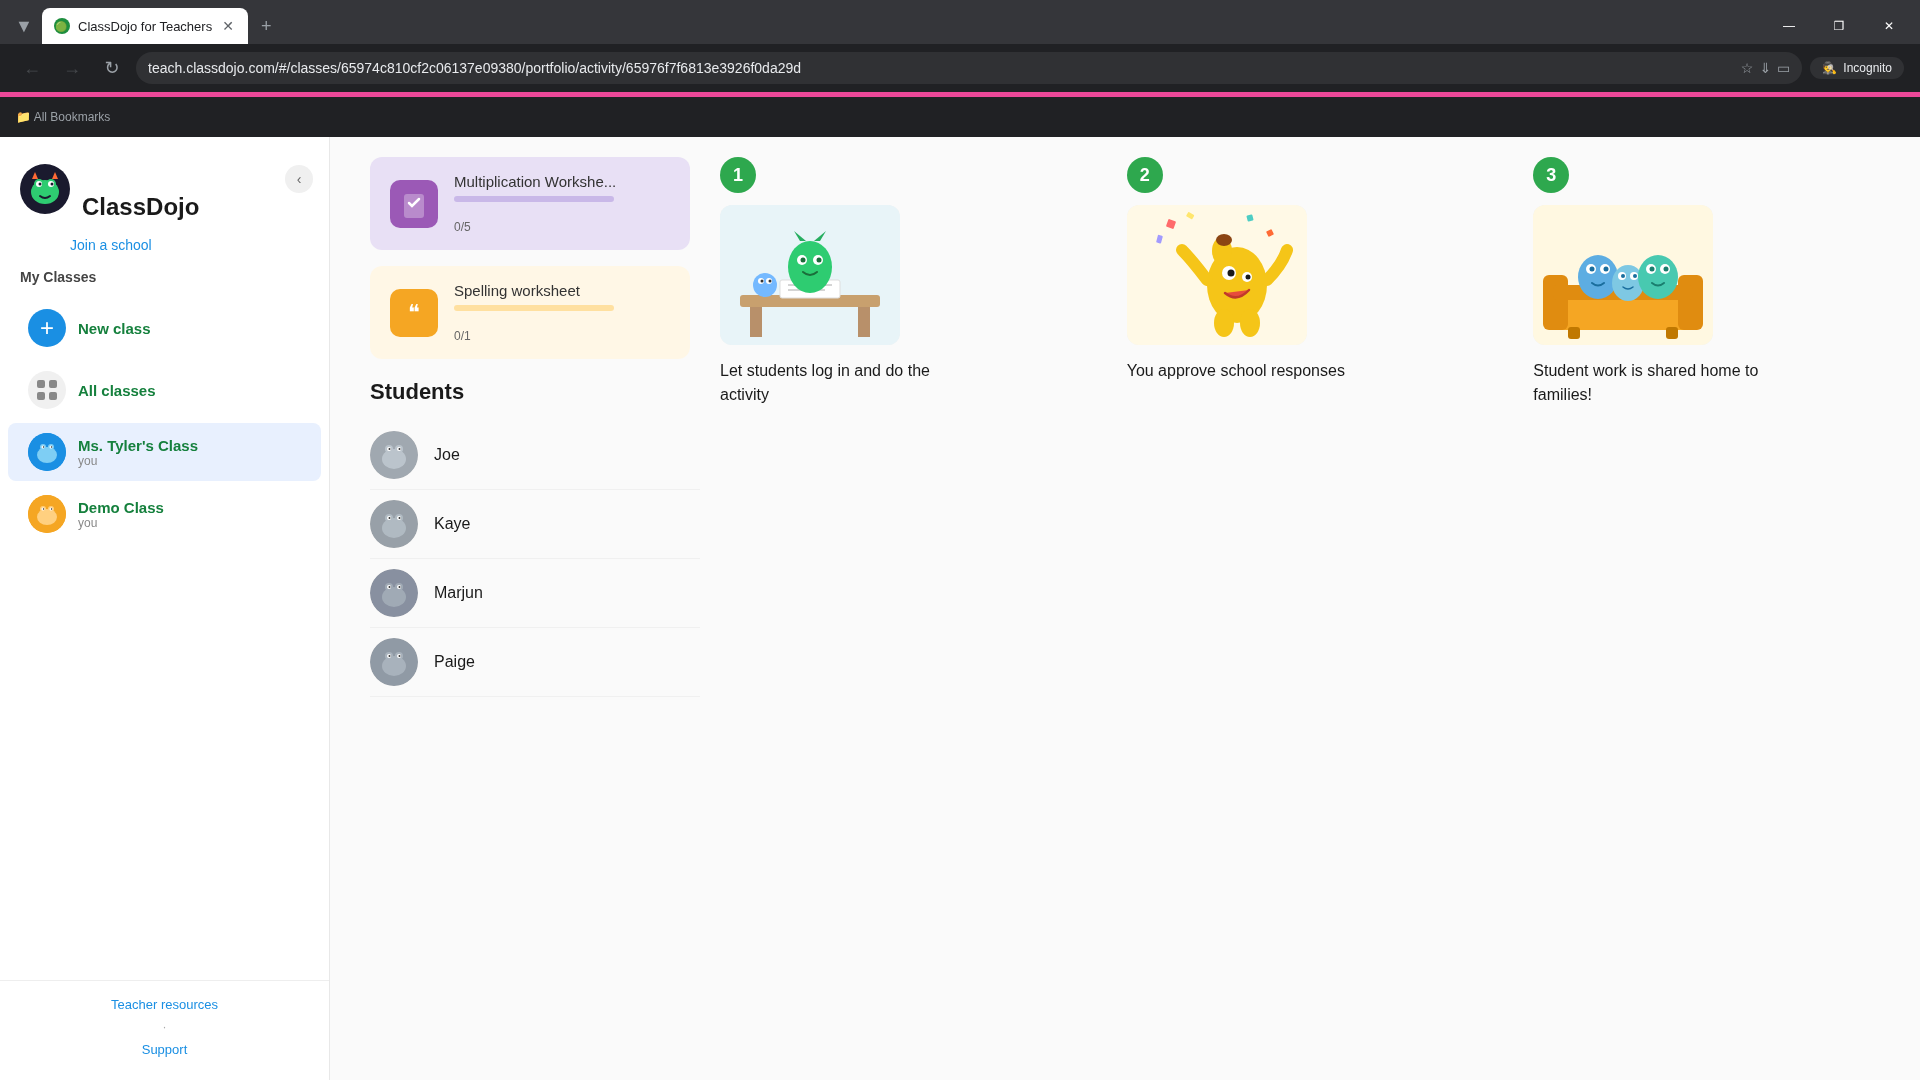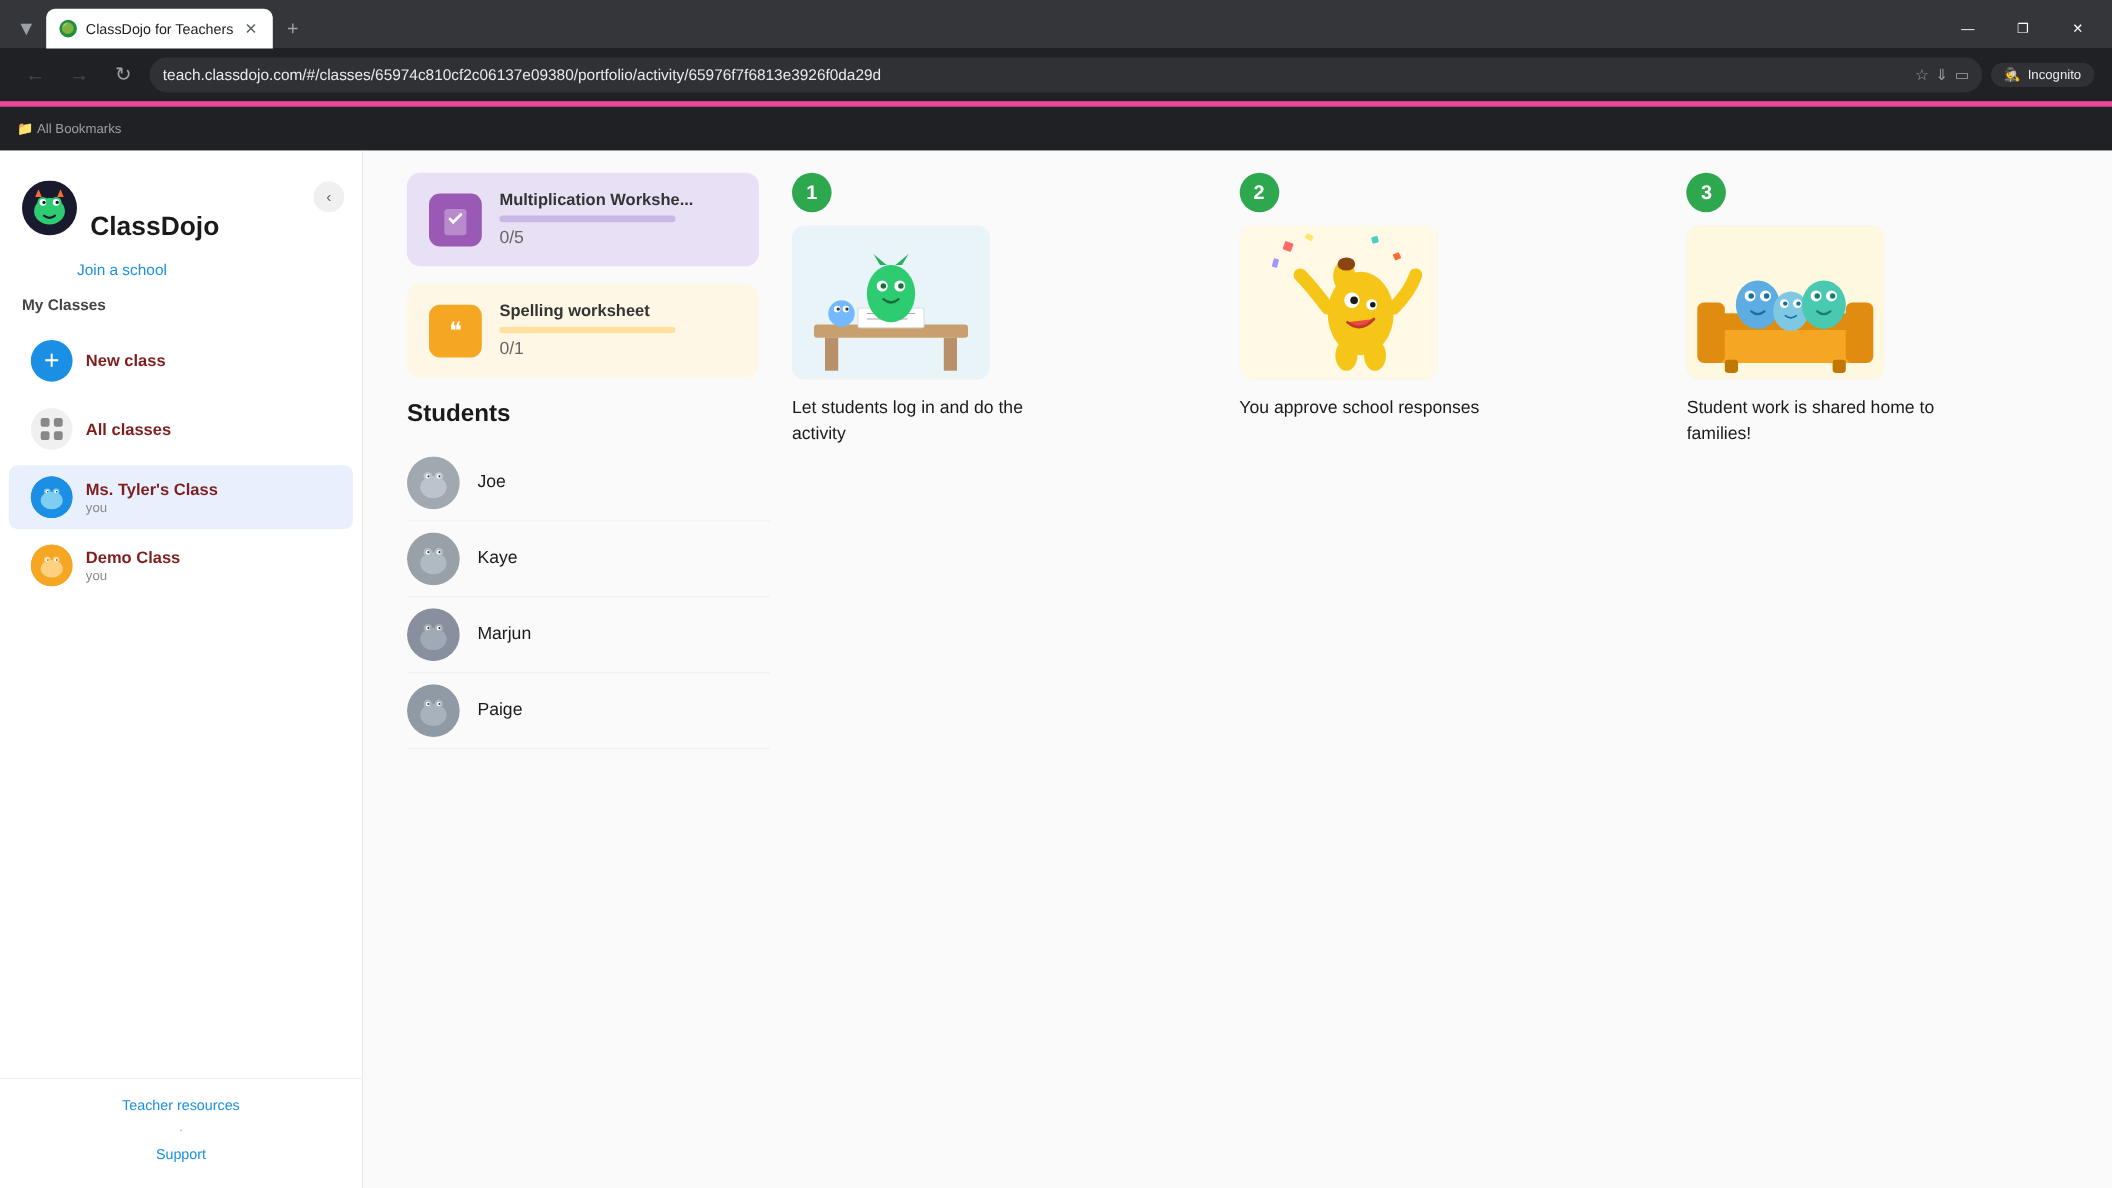--- a/index.html
+++ b/index.html
@@ -43,39 +43,39 @@
     .sidebar-collapse { position: absolute; top: 28px; right: 16px; width: 28px; height: 28px; border-radius: 50%; background: #f0f0f0; display: flex; align-items: center; justify-content: center; cursor: pointer; color: #666; font-size: 14px; }
 
     .sidebar-item { display: flex; align-items: center; gap: 12px; padding: 10px 20px; cursor: pointer; border-radius: 8px; margin: 2px 8px; }
     .sidebar-item.active { background: #e8f0fe; }
     .sidebar-item-icon { width: 38px; height: 38px; border-radius: 50%; display: flex; align-items: center; justify-content: center; font-size: 18px; flex-shrink: 0; }
     .new-class-icon { background: #1a8fe3; color: white; font-size: 24px; }
     .all-classes-icon { background: #f0f0f0; color: #555; }
     .class-icon-ms { background: #1a8fe3; border-radius: 50%; overflow: hidden; }
     .class-icon-demo { background: #f5a623; border-radius: 50%; overflow: hidden; }
     .sidebar-item-text { display: flex; flex-direction: column; }
-    .sidebar-item-name { font-size: 15px; font-weight: 600; color: #7f1d1d; }
+    .sidebar-item-name { font-size: 15px; font-weight: 600; color: #15803d; }
     .sidebar-item-sub { font-size: 12px; color: #888; }
 
     .sidebar-footer { margin-top: auto; padding: 16px 20px; display: flex; align-items: center; gap: 8px; border-top: 1px solid #eee; flex-direction: column; }
     .footer-link { font-size: 13px; color: #1a8fe3; cursor: pointer; text-decoration: none; }
     .footer-dot { color: #aaa; font-size: 12px; }
 
     
     .main { flex: 1; overflow-y: auto; padding: 20px 40px; background: #fafafa; }
 
     
     .activity-card { background: #e8e0f5; border-radius: 12px; padding: 16px 20px; margin-bottom: 16px; display: flex; align-items: center; gap: 16px; max-width: 320px; }
     .activity-icon { width: 48px; height: 48px; background: #9b59b6; border-radius: 10px; display: flex; align-items: center; justify-content: center; color: white; font-size: 22px; flex-shrink: 0; }
     .activity-info { flex: 1; }
-    .activity-title { font-size: 15px; font-weight: 700; color: #333; }
+    .activity-title { font-size: 15px; font-weight: 400; color: #333; }
     .activity-progress { margin-top: 6px; }
     .progress-bar-bg { background: #c9b8e8; border-radius: 4px; height: 6px; width: 160px; }
     .progress-bar-fill { background: #7c3aed; border-radius: 4px; height: 6px; }
-    .progress-text { font-size: 16px; color: #666; margin-top: 6px; }
+    .progress-text { font-size: 12px; color: #666; margin-top: 18px; }
 
     .activity-card2 { background: #fff7e6; border-radius: 12px; padding: 16px 20px; margin-bottom: 20px; display: flex; align-items: center; gap: 16px; max-width: 320px; }
     .activity-icon2 { width: 48px; height: 48px; background: #f5a623; border-radius: 10px; display: flex; align-items: center; justify-content: center; color: white; font-size: 22px; flex-shrink: 0; }
     .progress-bar-bg2 { background: #ffe0a0; border-radius: 4px; height: 6px; width: 160px; }
     .progress-bar-fill2 { background: #f5a623; border-radius: 4px; height: 6px; width: 0; }
 
     .students-section { padding-bottom: 20px; }
     .students-title { font-size: 22px; font-weight: 700; color: #1a1a1a; margin-bottom: 16px; }
     .student-item { display: flex; align-items: center; gap: 16px; padding: 10px 0; border-bottom: 1px solid #f0f0f0; cursor: pointer; }
     .student-avatar { width: 48px; height: 48px; border-radius: 50%; background: #d0d0d0; display: flex; align-items: center; justify-content: center; overflow: hidden; flex-shrink: 0; }

